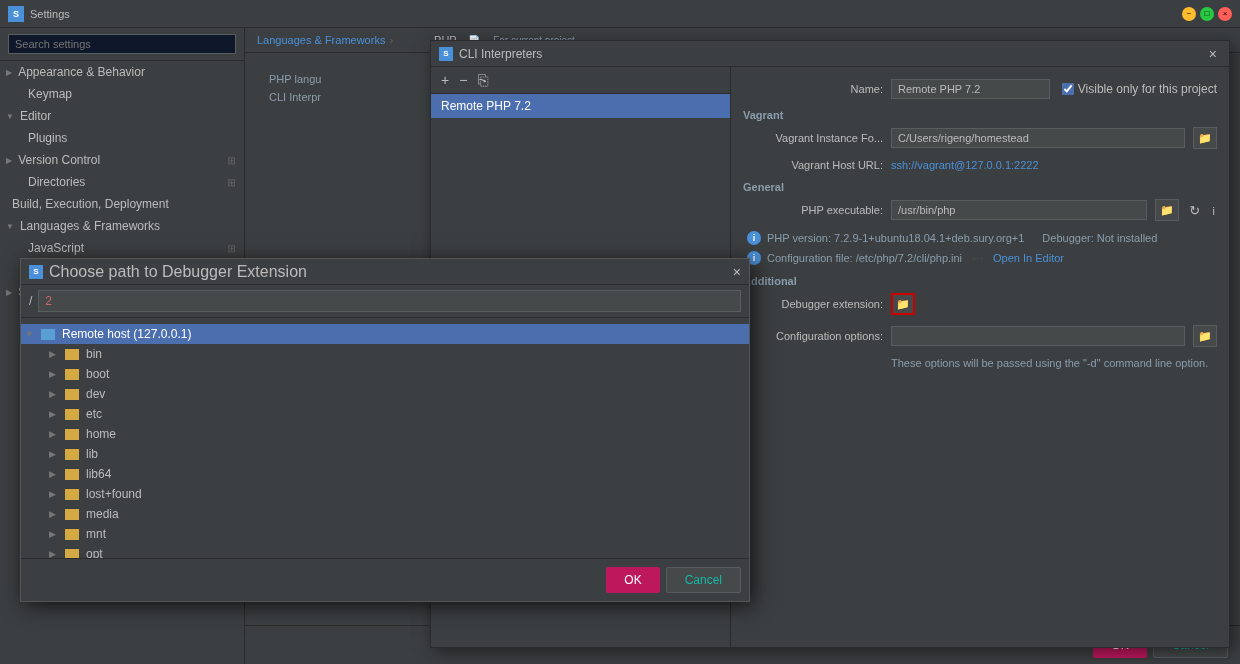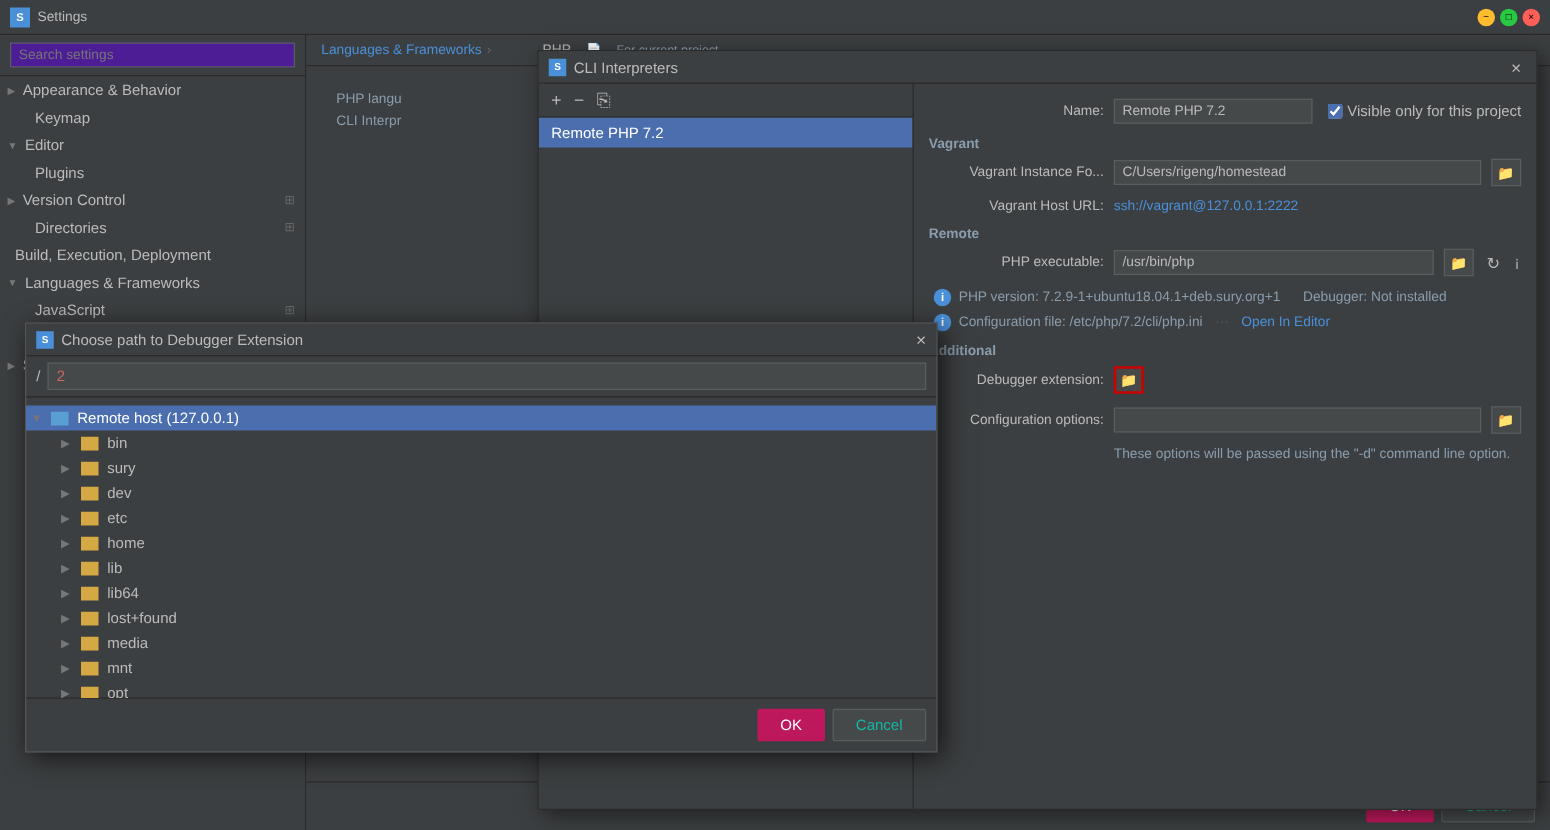--- a/index.html
+++ b/index.html
@@ -383,21 +383,21 @@
       background: #4a90d9;
       margin-right: 6px;
       font-size: 8px;
       color: white;
       display: flex; align-items: center; justify-content: center;
       font-weight: bold;
     }
 
     .choose-path-title-text {
       flex: 1;
-      font-size: 12px;
+      font-size: 16px;
       color: #bbbbbb;
     }
 
     .choose-path-close {
       background: none;
       border: none;
       color: #bbbbbb;
       cursor: pointer;
       font-size: 14px;
     }
@@ -519,21 +519,21 @@
       <button class="win-btn min">−</button>
       <button class="win-btn max">□</button>
       <button class="win-btn close">×</button>
     </div>
   </div>
 
   <div class="settings-body">
 
     <div class="settings-sidebar">
       <div class="sidebar-search">
-        <input type="text" style="width: 100%; background: #4c1d95; border: 1px solid rgb(90, 93, 94); color: rgb(187, 187, 187); padding: 3px 6px; font-size: 11px; outline: none;" placeholder="Search settings">
+        <input type="text" style="width: 100%; background: #0f172a; border: 1px solid rgb(90, 93, 94); color: rgb(187, 187, 187); padding: 3px 6px; font-size: 11px; outline: none;" placeholder="Search settings">
       </div>
 
       <div class="sidebar-item has-arrow">
         <span class="arrow">▶</span>
         <span>Appearance &amp; Behavior</span>
       </div>
       <div class="sidebar-item sidebar-child">
         <span>Keymap</span>
       </div>
       <div class="sidebar-item has-arrow">
@@ -646,21 +646,21 @@
         <span class="cli-field-label">Vagrant Instance Fo...</span>
         <input type="text" class="cli-field-input" value="C/Users/rigeng/homestead" style="">
         <button class="browse-btn">📁</button>
       </div>
 
       <div class="cli-field-row">
         <span class="cli-field-label">Vagrant Host URL:</span>
         <span class="vagrant-url">ssh://vagrant@127.0.0.1:2222</span>
       </div>
 
-      <div class="section-header">Remote</div>
+      <div class="section-header">General</div>
 
       <div class="cli-field-row">
         <span class="cli-field-label">PHP executable:</span>
         <input type="text" class="cli-field-input" value="/usr/bin/php" style="">
         <button class="browse-btn">📁</button>
         <button class="refresh-btn">↻</button>
         <button class="refresh-btn" style="font-size:11px;">ℹ</button>
       </div>
 
       <div class="info-row">
@@ -717,21 +717,21 @@
     </div>
     <div class="tree-children">
       <div class="tree-item">
         <span class="tree-arrow">▶</span>
         <span style="display:inline-block;width:14px;height:11px;background:#d4a843;position:relative;margin-right:3px;vertical-align:middle;"></span>
         <span>bin</span>
       </div>
       <div class="tree-item">
         <span class="tree-arrow">▶</span>
         <span style="display:inline-block;width:14px;height:11px;background:#d4a843;position:relative;margin-right:3px;vertical-align:middle;"></span>
-        <span>sury</span>
+        <span>boot</span>
       </div>
       <div class="tree-item">
         <span class="tree-arrow">▶</span>
         <span style="display:inline-block;width:14px;height:11px;background:#d4a843;position:relative;margin-right:3px;vertical-align:middle;"></span>
         <span>dev</span>
       </div>
       <div class="tree-item">
         <span class="tree-arrow">▶</span>
         <span style="display:inline-block;width:14px;height:11px;background:#d4a843;position:relative;margin-right:3px;vertical-align:middle;"></span>
         <span>etc</span>

